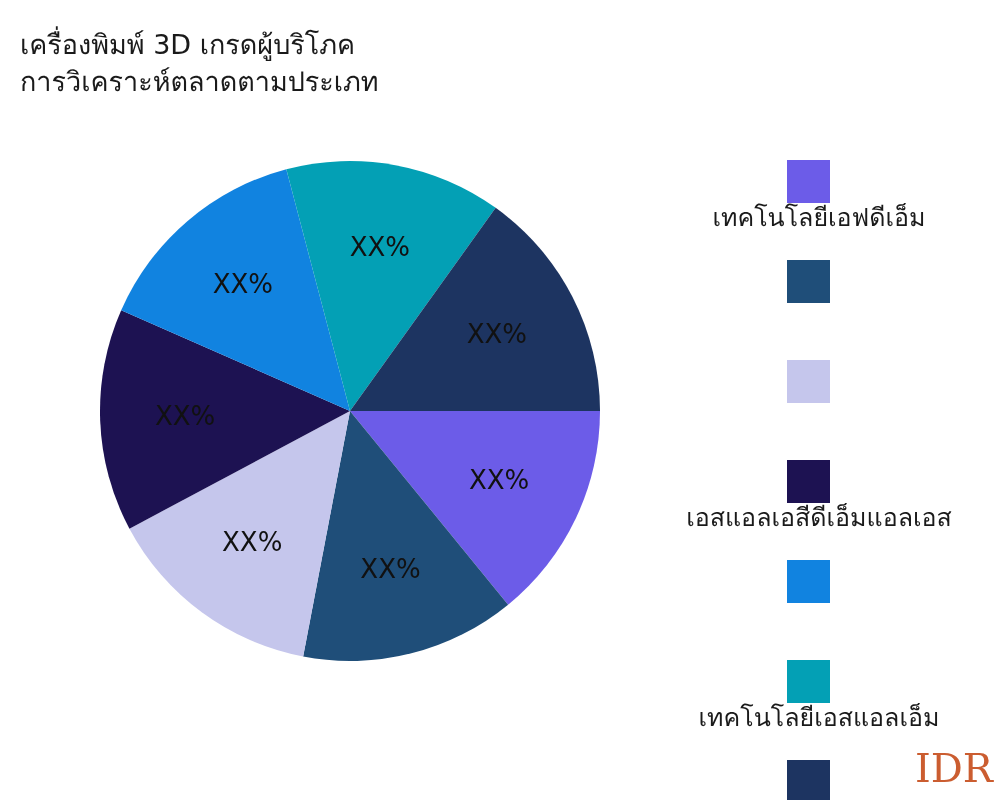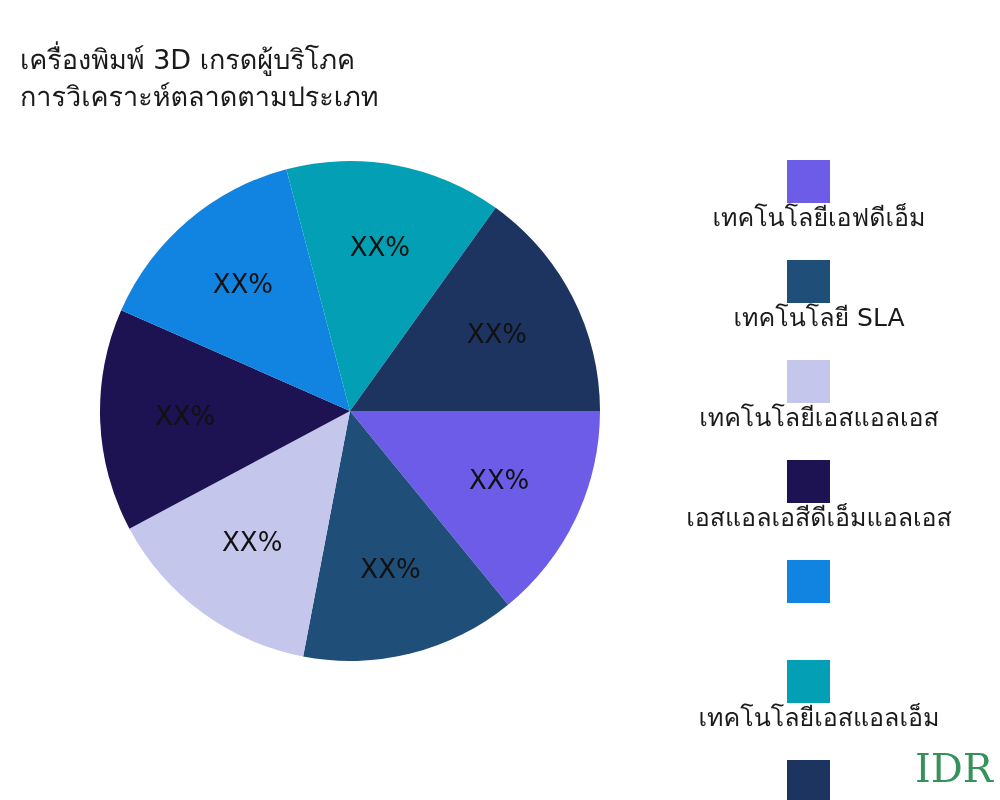--- a/index.html
+++ b/index.html
@@ -21,21 +21,20 @@
     position: absolute;
     left: 20px;
     top: 26px;
     width: 560px;
     font-size: 27px;
     line-height: 1.38;
     color: #1a1a1a;
     white-space: pre-line;
     font-weight: 400;
     letter-spacing: 0px;
-    margin-top: 15px;
   }
   #pie-wrap {
     position: absolute;
     left: 0px;
     top: 0px;
     width: 640px;
     height: 800px;
   }
   #pie-svg {
     position: absolute;
@@ -71,21 +70,21 @@
     font-size: 25px;
     color: #1a1a1a;
     line-height: 1.2;
     white-space: nowrap;
   }
   #watermark {
     position: absolute;
     left: 915px;
     top: 745px;
     font-size: 40px;
-    color: #15803d;
+    color: #c2410c;
     opacity: 0.85;
     letter-spacing: 0px;
     font-family: "DejaVu Serif", "Liberation Serif", serif;
     pointer-events: none;
   }
 </style>
 </head>
 <body>
 
 <div id="page">
@@ -116,25 +115,23 @@
     </svg>
   </div>
 
   <div id="legend">
       <div class="legend-row">
         <span class="legend-swatch" style="background: rgb(108, 92, 232);"></span>
         <span class="legend-label">เทคโนโลยีเอฟดีเอ็ม</span>
       </div>
       <div class="legend-row">
         <span class="legend-swatch" style="background: rgb(31, 78, 121);"></span>
-        <span class="legend-label">เทคโนโลยี SLA</span>
       </div>
       <div class="legend-row">
         <span class="legend-swatch" style="background: rgb(197, 198, 236);"></span>
-        <span class="legend-label">เทคโนโลยีเอสแอลเอส</span>
       </div>
       <div class="legend-row">
         <span class="legend-swatch" style="background: rgb(29, 18, 82);"></span>
         <span class="legend-label">เอสแอลเอสีดีเอ็มแอลเอส</span>
       </div>
       <div class="legend-row">
         <span class="legend-swatch" style="background: rgb(17, 131, 224);"></span>
       </div>
       <div class="legend-row">
         <span class="legend-swatch" style="background: rgb(3, 160, 181);"></span>

